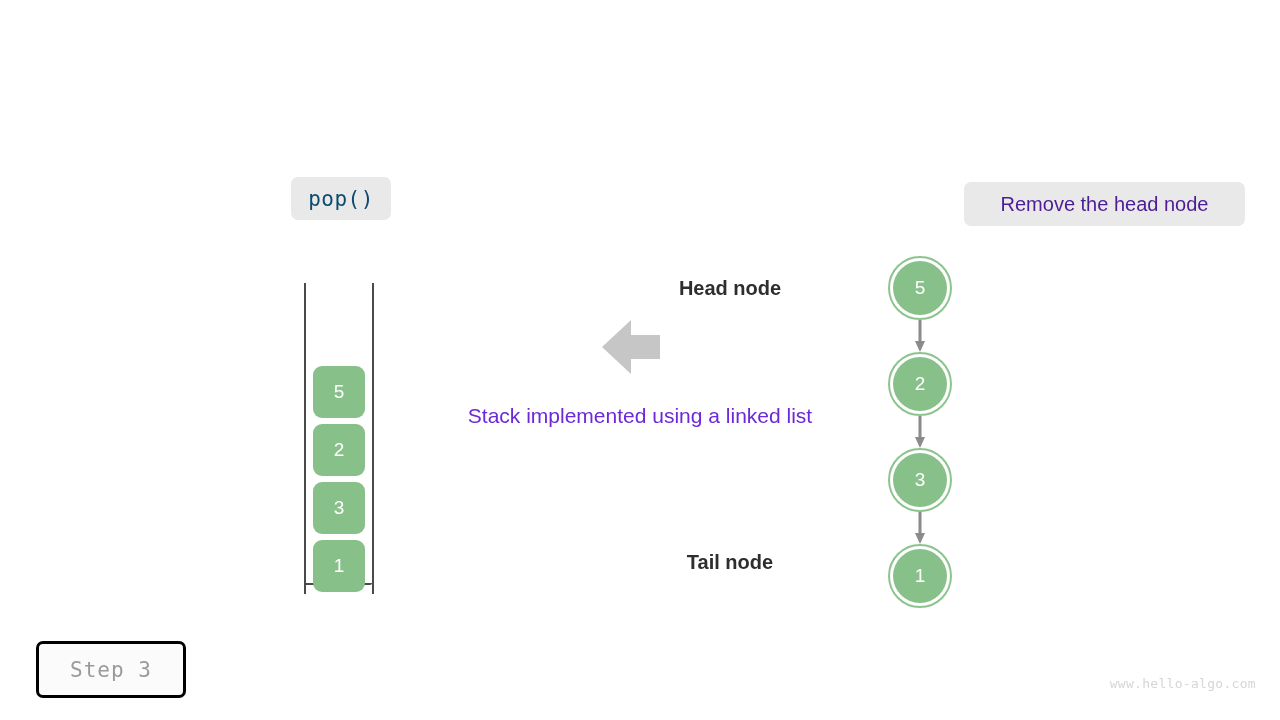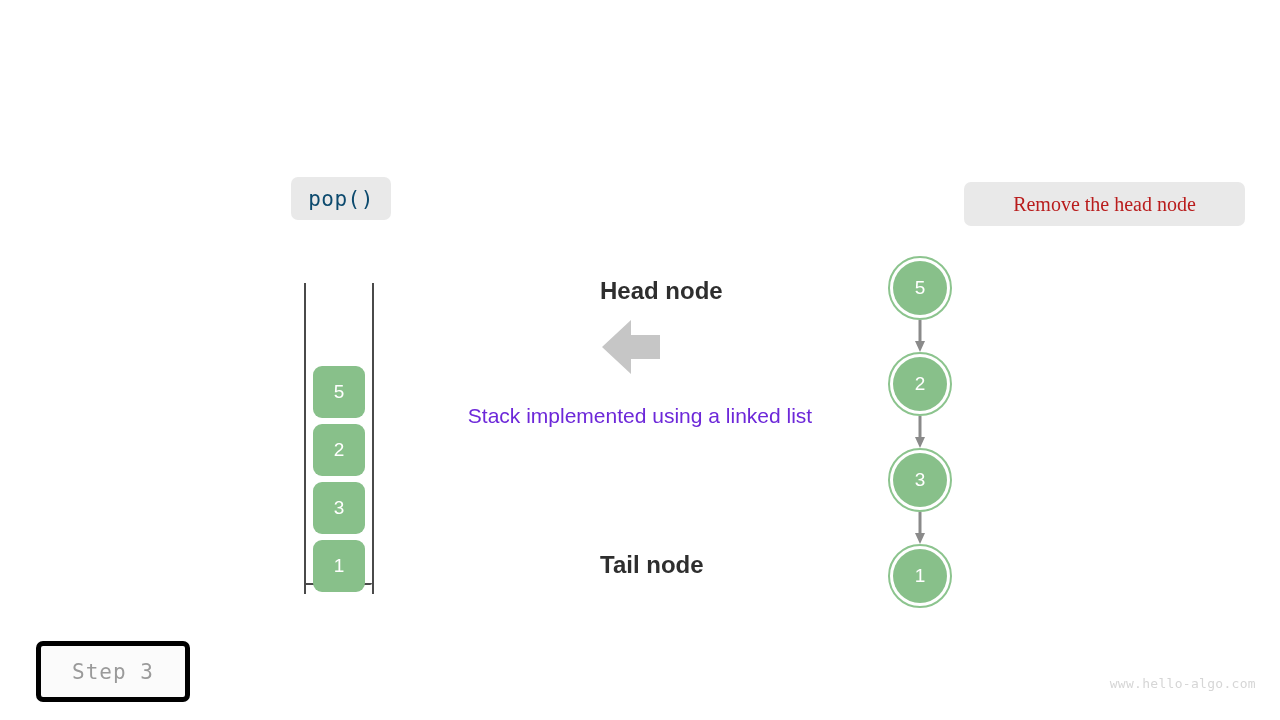--- a/index.html
+++ b/index.html
@@ -46,22 +46,21 @@
     left: 964px;
     top: 182px;
     width: 281px;
     height: 44px;
     background: #e9e9e9;
     border-radius: 7px;
     display: flex;
     align-items: center;
     justify-content: center;
     font-size: 20px;
-    color: #b91c1c;
-    font-family: Liberation Serif, serif;
+    color: #4c1d95;
   }
 
   
   .stack-wrap {
     position: absolute;
     left: 303px;
     top: 283px;
     width: 72px;
     height: 320px;
   }
@@ -163,38 +162,38 @@
   }
   .ll-arrow {
     position: absolute;
     left: 27px;
     width: 10px;
   }
 
   
   .side-label {
     position: absolute;
-    text-align: left;
-    font-size: 24px;
+    text-align: center;
+    font-size: 20px;
     font-weight: bold;
     color: #2e2e2e;
     white-space: nowrap;
   }
   .side-label.head { left: 600px; top: 277px; width: 260px; }
   .side-label.tail { left: 600px; top: 551px; width: 260px; }
 
   
   .step-chip {
     position: absolute;
     left: 36px;
     top: 641px;
     width: 144px;
     height: 51px;
     background: #fbfbfb;
-    border: 5px solid #000000;
+    border: 3px solid #000000;
     border-radius: 7px;
     display: flex;
     align-items: center;
     justify-content: center;
     font-family: "DejaVu Sans Mono", monospace;
     font-size: 21px;
     letter-spacing: 1px;
     color: #9a9a9a;
   }
 

